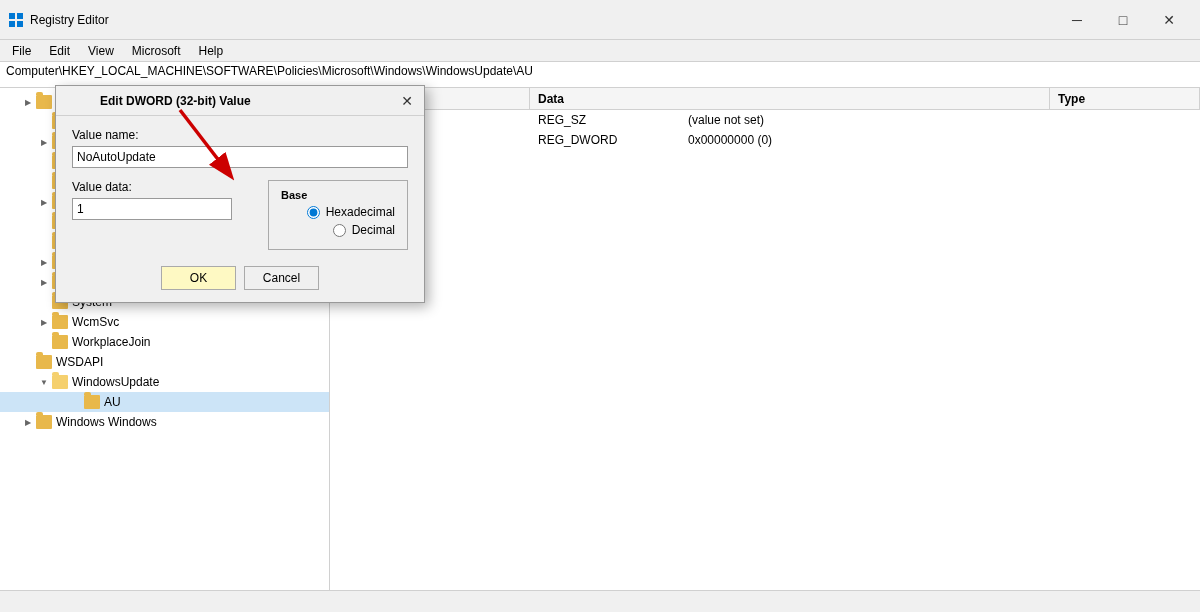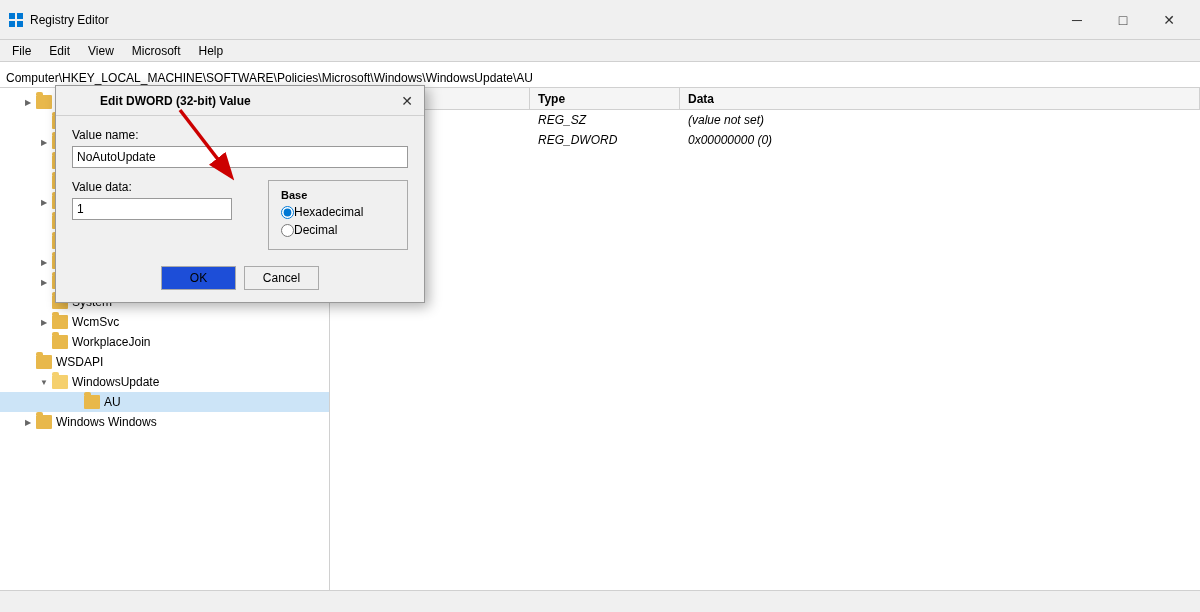--- a/index.html
+++ b/index.html
@@ -66,21 +66,21 @@
     .menu-item {
       padding: 2px 8px;
       cursor: pointer;
       font-size: 12px;
       color: #000;
     }
 
     
     .address-bar {
       display: flex;
-      align-items: flex-end;
+      align-items: flex-start;
       background: #fff;
       border-bottom: 1px solid #d0d0d0;
       padding: 2px 6px;
       height: 26px;
       font-size: 12px;
       color: #000;
     }
 
     
     .main-content {
@@ -174,21 +174,20 @@
     .col-name { width: 200px; }
     .col-type { width: 150px; }
     .col-data { flex: 1; }
 
     .right-pane-row {
       display: flex;
       height: 20px;
       align-items: center;
       border-bottom: 1px solid transparent;
       font-size: 12px;
-      font-style: italic;
     }
     .right-pane-cell {
       padding: 0 8px;
       white-space: nowrap;
       overflow: hidden;
     }
     .cell-name { width: 200px; }
     .cell-type { width: 150px; }
     .cell-data { flex: 1; }
 
@@ -303,23 +302,25 @@
     }
     .dialog-base-title {
       font-size: 11px;
       font-weight: 600;
       margin-bottom: 4px;
       color: #000;
     }
     .radio-label {
       display: flex;
       align-items: center;
+      gap: 6px;
       font-size: 12px;
       cursor: pointer;
       margin-bottom: 4px;
+      justify-content: flex-end;
     }
     .radio-input {
       accent-color: #0078d4;
       cursor: pointer;
     }
 
     .dialog-buttons {
       display: flex;
       justify-content: center;
       gap: 8px;
@@ -330,21 +331,21 @@
       height: 24px;
       border: 1px solid #aaa;
       background: #f0f0f0;
       cursor: pointer;
       font-size: 12px;
       display: flex;
       align-items: center;
       justify-content: center;
     }
     .dialog-btn.primary {
-      background: #1d4ed8;
+      background: #fef9c3;
     }
 
     
     .red-arrow {
       position: absolute;
       top: 105px;
       left: 185px;
       width: 80px;
       height: 80px;
       pointer-events: none;
@@ -487,22 +488,22 @@
       <span class="tree-arrow">▶</span>
       <span class="tree-folder-icon"></span>
       <span>Windows Windows</span>
     </div>
 
   </div>
 
   <div class="right-pane">
     <div class="right-pane-header">
       <div class="right-pane-col col-name">Name</div>
+      <div class="right-pane-col col-data">Data</div>
       <div class="right-pane-col col-type">Type</div>
-      <div class="right-pane-col col-data">Data</div>
     </div>
 
     <div class="right-pane-row">
       <div class="right-pane-cell cell-name">(Default)</div>
       <div class="right-pane-cell cell-type">REG_SZ</div>
       <div class="right-pane-cell cell-data">(value not set)</div>
     </div>
     <div class="right-pane-row">
       <div class="right-pane-cell cell-name">NoAutoUpdate</div>
       <div class="right-pane-cell cell-type">REG_DWORD</div>

